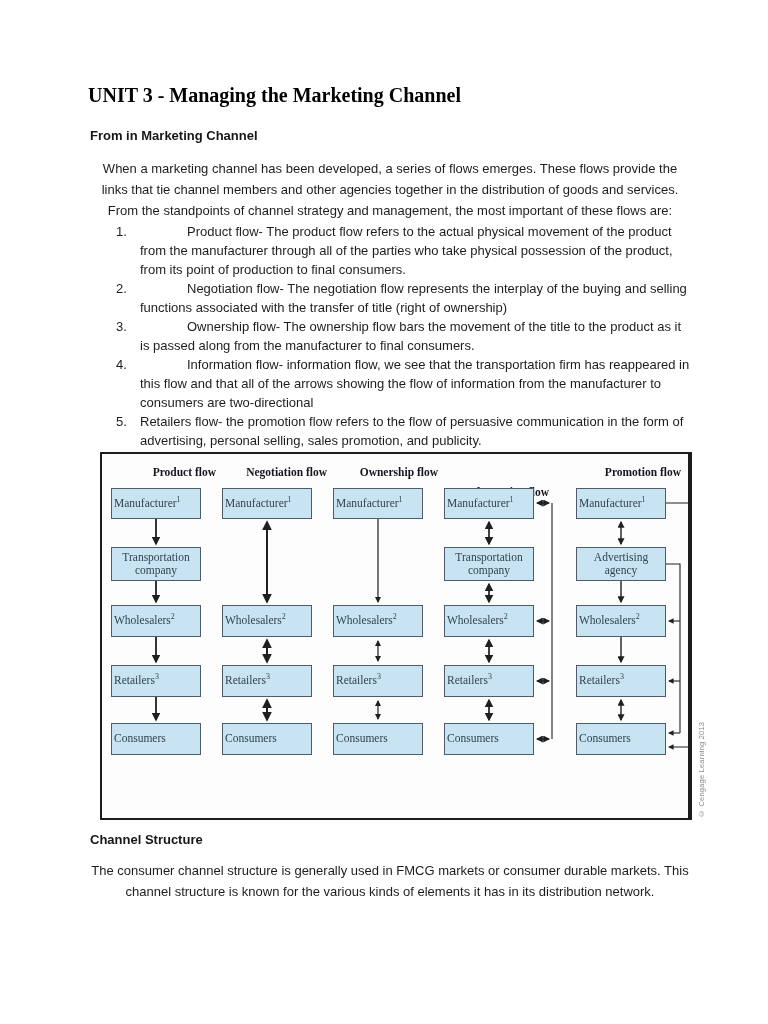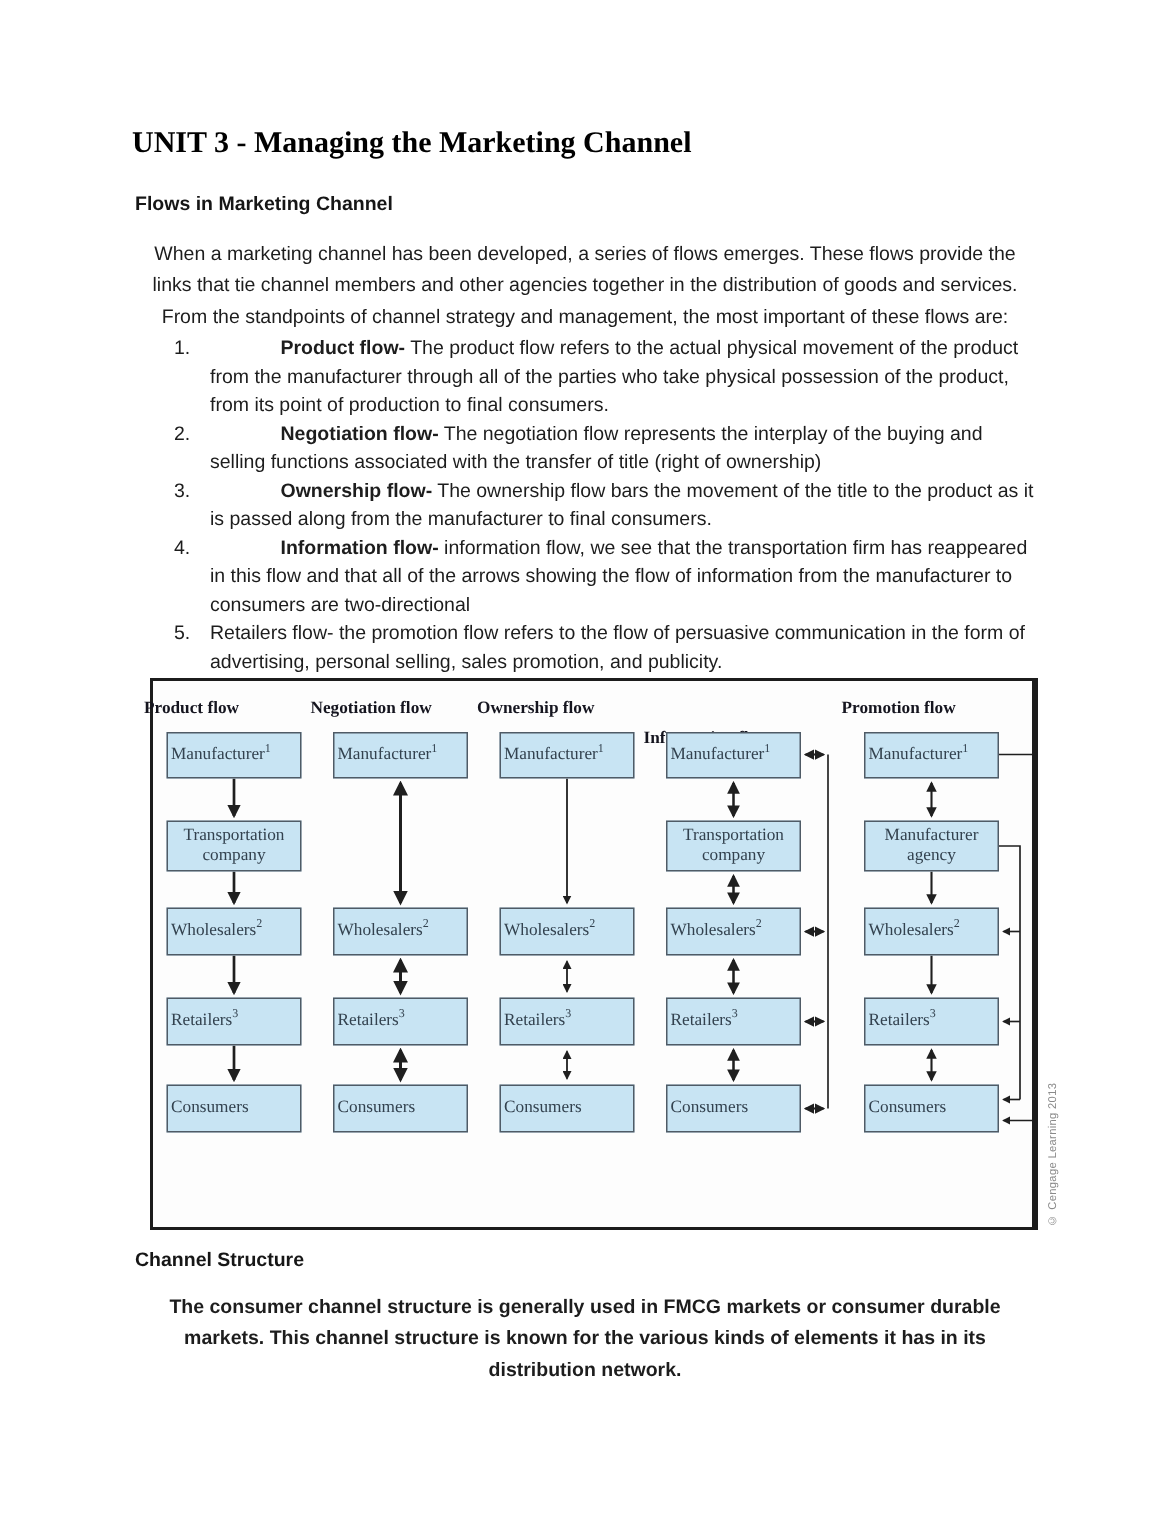--- a/index.html
+++ b/index.html
@@ -12,29 +12,29 @@
   .doc-title{
     left:88px;top:84px;width:620px;
     font-family:"Liberation Serif",serif;font-weight:bold;font-size:20px;color:#000000;
   }
   .h2{left:90px;width:600px;font-size:13px;font-weight:bold;color:#161616;}
   .para{left:90px;width:600px;font-size:13px;line-height:21px;color:#1d1d1d;text-align:center;}
   .list{left:90px;top:222px;width:602px;font-size:13px;line-height:19px;color:#1d1d1d;}
   .list-item{display:flex;padding-left:26px;}
   .num{width:24px;flex-shrink:0;}
   .li-text{flex:1;width:540px;}
-  .lead-bold{font-weight:bold;padding-left:47px;}
+  .lead-bold{font-weight:normal;padding-left:47px;}
   
   .diagram{
     left:100px;top:452px;width:592px;height:368px;box-sizing:border-box;
     background:#fdfdfd;border:2px solid #1c1c1c;border-right-width:4px;
   }
   .dsvg{position:absolute;left:0;top:0;width:586px;height:362px;}
   .dheader{
-    position:absolute;width:120px;text-align:left;top:12px;
+    position:absolute;width:120px;text-align:right;top:12px;
     font-family:"Liberation Serif",serif;font-weight:bold;font-size:11.5px;color:#15151f;
   }
   .dbox{
     position:absolute;width:90px;box-sizing:border-box;
     background:#c8e4f3;border:1.4px solid #4f5b66;
     display:flex;align-items:center;justify-content:flex-start;text-align:center;
     font-family:"Liberation Serif",serif;font-size:11.5px;line-height:1.15;color:#33424f;
     padding:1px 2px;
   }
   .dbox sup{font-size:8px;line-height:0;}
@@ -47,21 +47,21 @@
     left:697px;top:690px;height:128px;
     writing-mode:vertical-rl;transform:rotate(180deg);
     font-size:7.5px;color:#8a8a8a;letter-spacing:.2px;white-space:nowrap;
   }
 </style>
 </head>
 <body>
 
 <div class="abs doc-title">UNIT 3 - Managing the Marketing Channel</div>
 
-<div class="abs h2" style="top:128px;">Flows in Marketing Channel</div>
+<div class="abs h2" style="top:128px;">From in Marketing Channel</div>
 
 <div class="abs para" style="top:158px;">When a marketing channel has been developed, a series of flows emerges. These flows provide the links that tie channel members and other agencies together in the distribution of goods and services. From the standpoints of channel strategy and management, the most important of these flows are:</div>
 
 <div class="abs list">
   <div class="list-item">
     <span class="num">1.</span>
     <span class="li-text"><span class="lead-bold">Product flow-</span><span> The product flow refers to the actual physical movement of the product from the manufacturer through all of the parties who take physical possession of the product, from its point of production to final consumers.</span></span>
   </div>
   <div class="list-item">
     <span class="num">2.</span>
@@ -201,30 +201,30 @@
       <span><span>Retailers</span><sup>3</sup></span>
     </div>
   <div class="dbox" style="left:342px;top:269px;height:32px;">
       <span>Consumers</span>
     </div>
 
   <div class="dbox" style="left:474px;top:34px;height:31px;">
       <span><span>Manufacturer</span><sup>1</sup></span>
     </div>
   <div class="dbox" style="left:474px;top:93px;height:34px;">
-      <span>Manufacturer agency</span>
+      <span>Advertising agency</span>
     </div>
   <div class="dbox" style="left:474px;top:151px;height:32px;">
       <span><span>Wholesalers</span><sup>2</sup></span>
     </div>
   <div class="dbox" style="left:474px;top:211px;height:32px;">
       <span><span>Retailers</span><sup>3</sup></span>
     </div>
   <div class="dbox" style="left:474px;top:269px;height:32px;">
       <span>Consumers</span>
     </div>
 
 </div>
 
 <div class="abs credit">© Cengage Learning 2013</div>
 
 <div class="abs h2" style="top:832px;">Channel Structure</div>
-<div class="abs para" style="top:860px;font-weight:bold;">The consumer channel structure is generally used in FMCG markets or consumer durable markets. This channel structure is known for the various kinds of elements it has in its distribution network.</div>
+<div class="abs para" style="top:860px;">The consumer channel structure is generally used in FMCG markets or consumer durable markets. This channel structure is known for the various kinds of elements it has in its distribution network.</div>
 
 </body></html>

